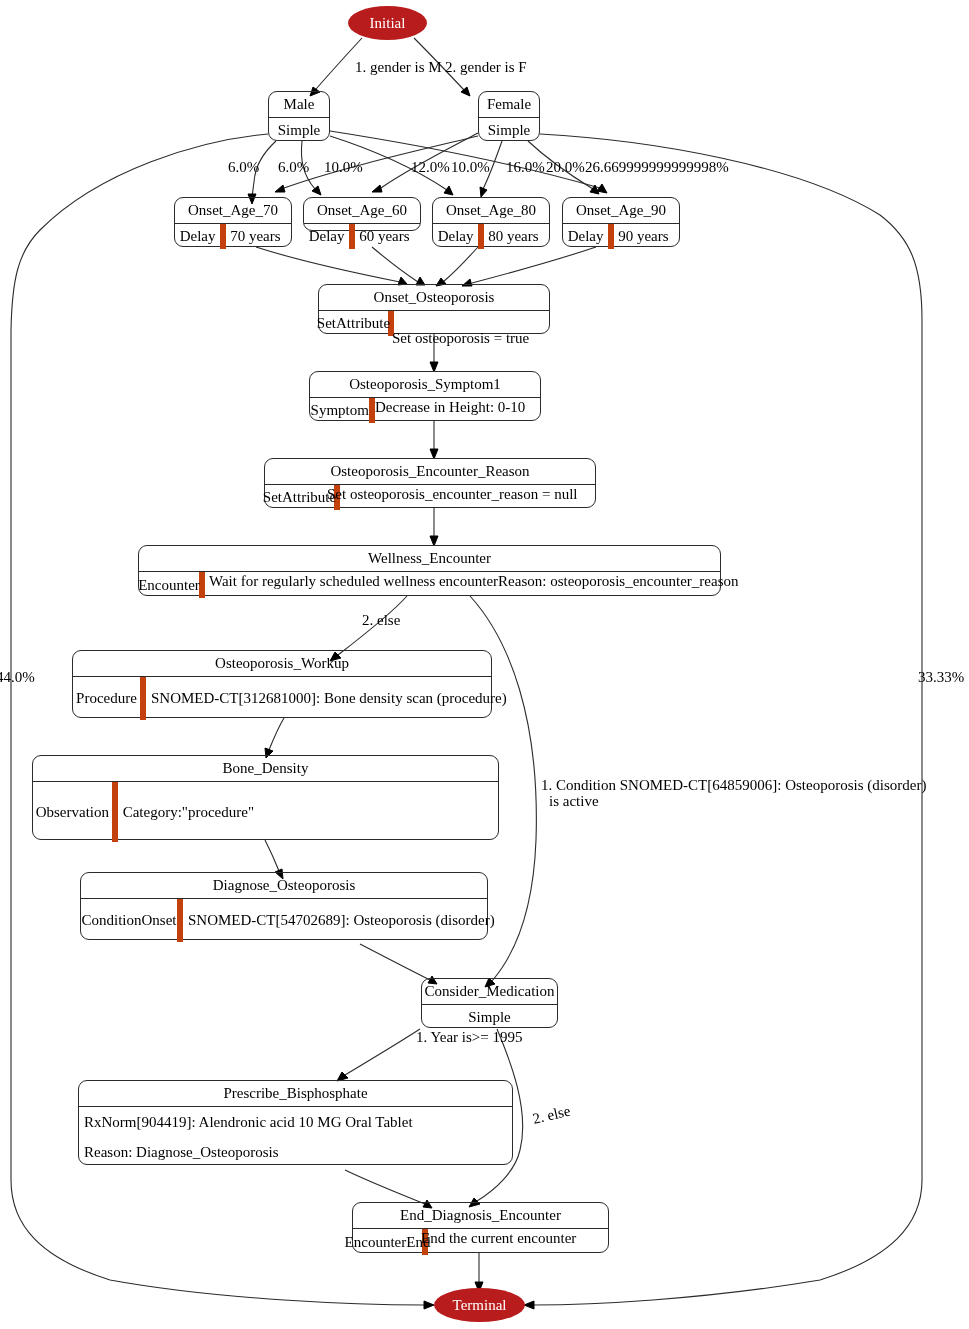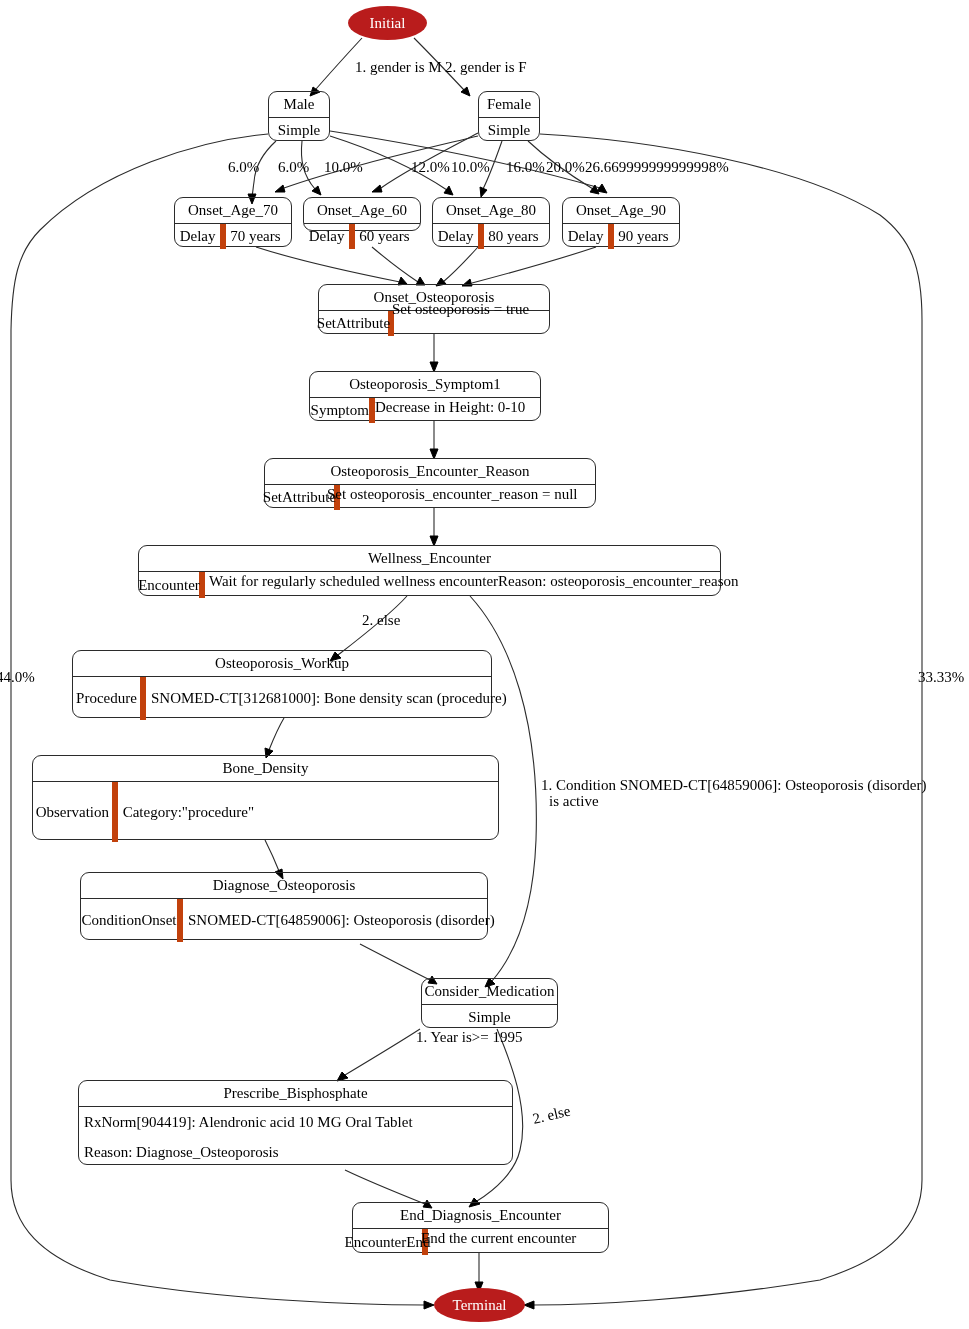--- a/index.html
+++ b/index.html
@@ -276,21 +276,21 @@
   <div class="rec" style="left:318px; top:284px; width:232px; height:50px;">
     <div class="title">Onset_Osteoporosis</div>
     <div class="sep"></div>
     <div class="body" style="height:25px;">
       <div class="cell-left" style="width:75px; overflow:visible;">
           <span>SetAttribute</span>
         </div>
       <div class="cell-right" style="width:157px; overflow:visible;"></div>
     </div>
   </div>
-  <div class="spill" style="left:392px; top:302px;">Set osteoporosis = true</div>
+  <div class="spill" style="left:392px; top:331px;">Set osteoporosis = true</div>
 
   <div class="rec" style="left:309px; top:371px; width:232px; height:50px;">
     <div class="title">Osteoporosis_Symptom1</div>
     <div class="sep"></div>
     <div class="body" style="height:25px;">
       <div class="cell-left" style="width:66px; overflow:visible;">
           <span>Symptom</span>
         </div>
       <div class="cell-right" style="width:166px; overflow:visible;"></div>
     </div>
@@ -342,21 +342,21 @@
       </div>
     </div>
   </div>
 
   <div class="rec" style="left:80px; top:872px; width:408px; height:68px;">
     <div class="title">Diagnose_Osteoporosis</div>
     <div class="sep"></div>
     <div class="body" style="height:43px;">
       <div class="cell-left" style="width:104px;">ConditionOnset</div>
       <div class="cell-right" style="width:304px; overflow:visible;">
-        <div class="ln" style="padding:0;">SNOMED-CT[64859006]: Osteoporosis (disorder)</div>
+        <div class="ln" style="padding:0;">SNOMED-CT[54702689]: Osteoporosis (disorder)</div>
       </div>
     </div>
   </div>
 
   <div class="rec" style="left:421px; top:978px; width:137px; height:50px;">
     <div class="title" style="overflow:visible;"><span style="position:relative; left:0;">Consider_Medication</span></div>
     <div class="sep"></div>
     <div class="cell-center">Simple</div>
   </div>
 

